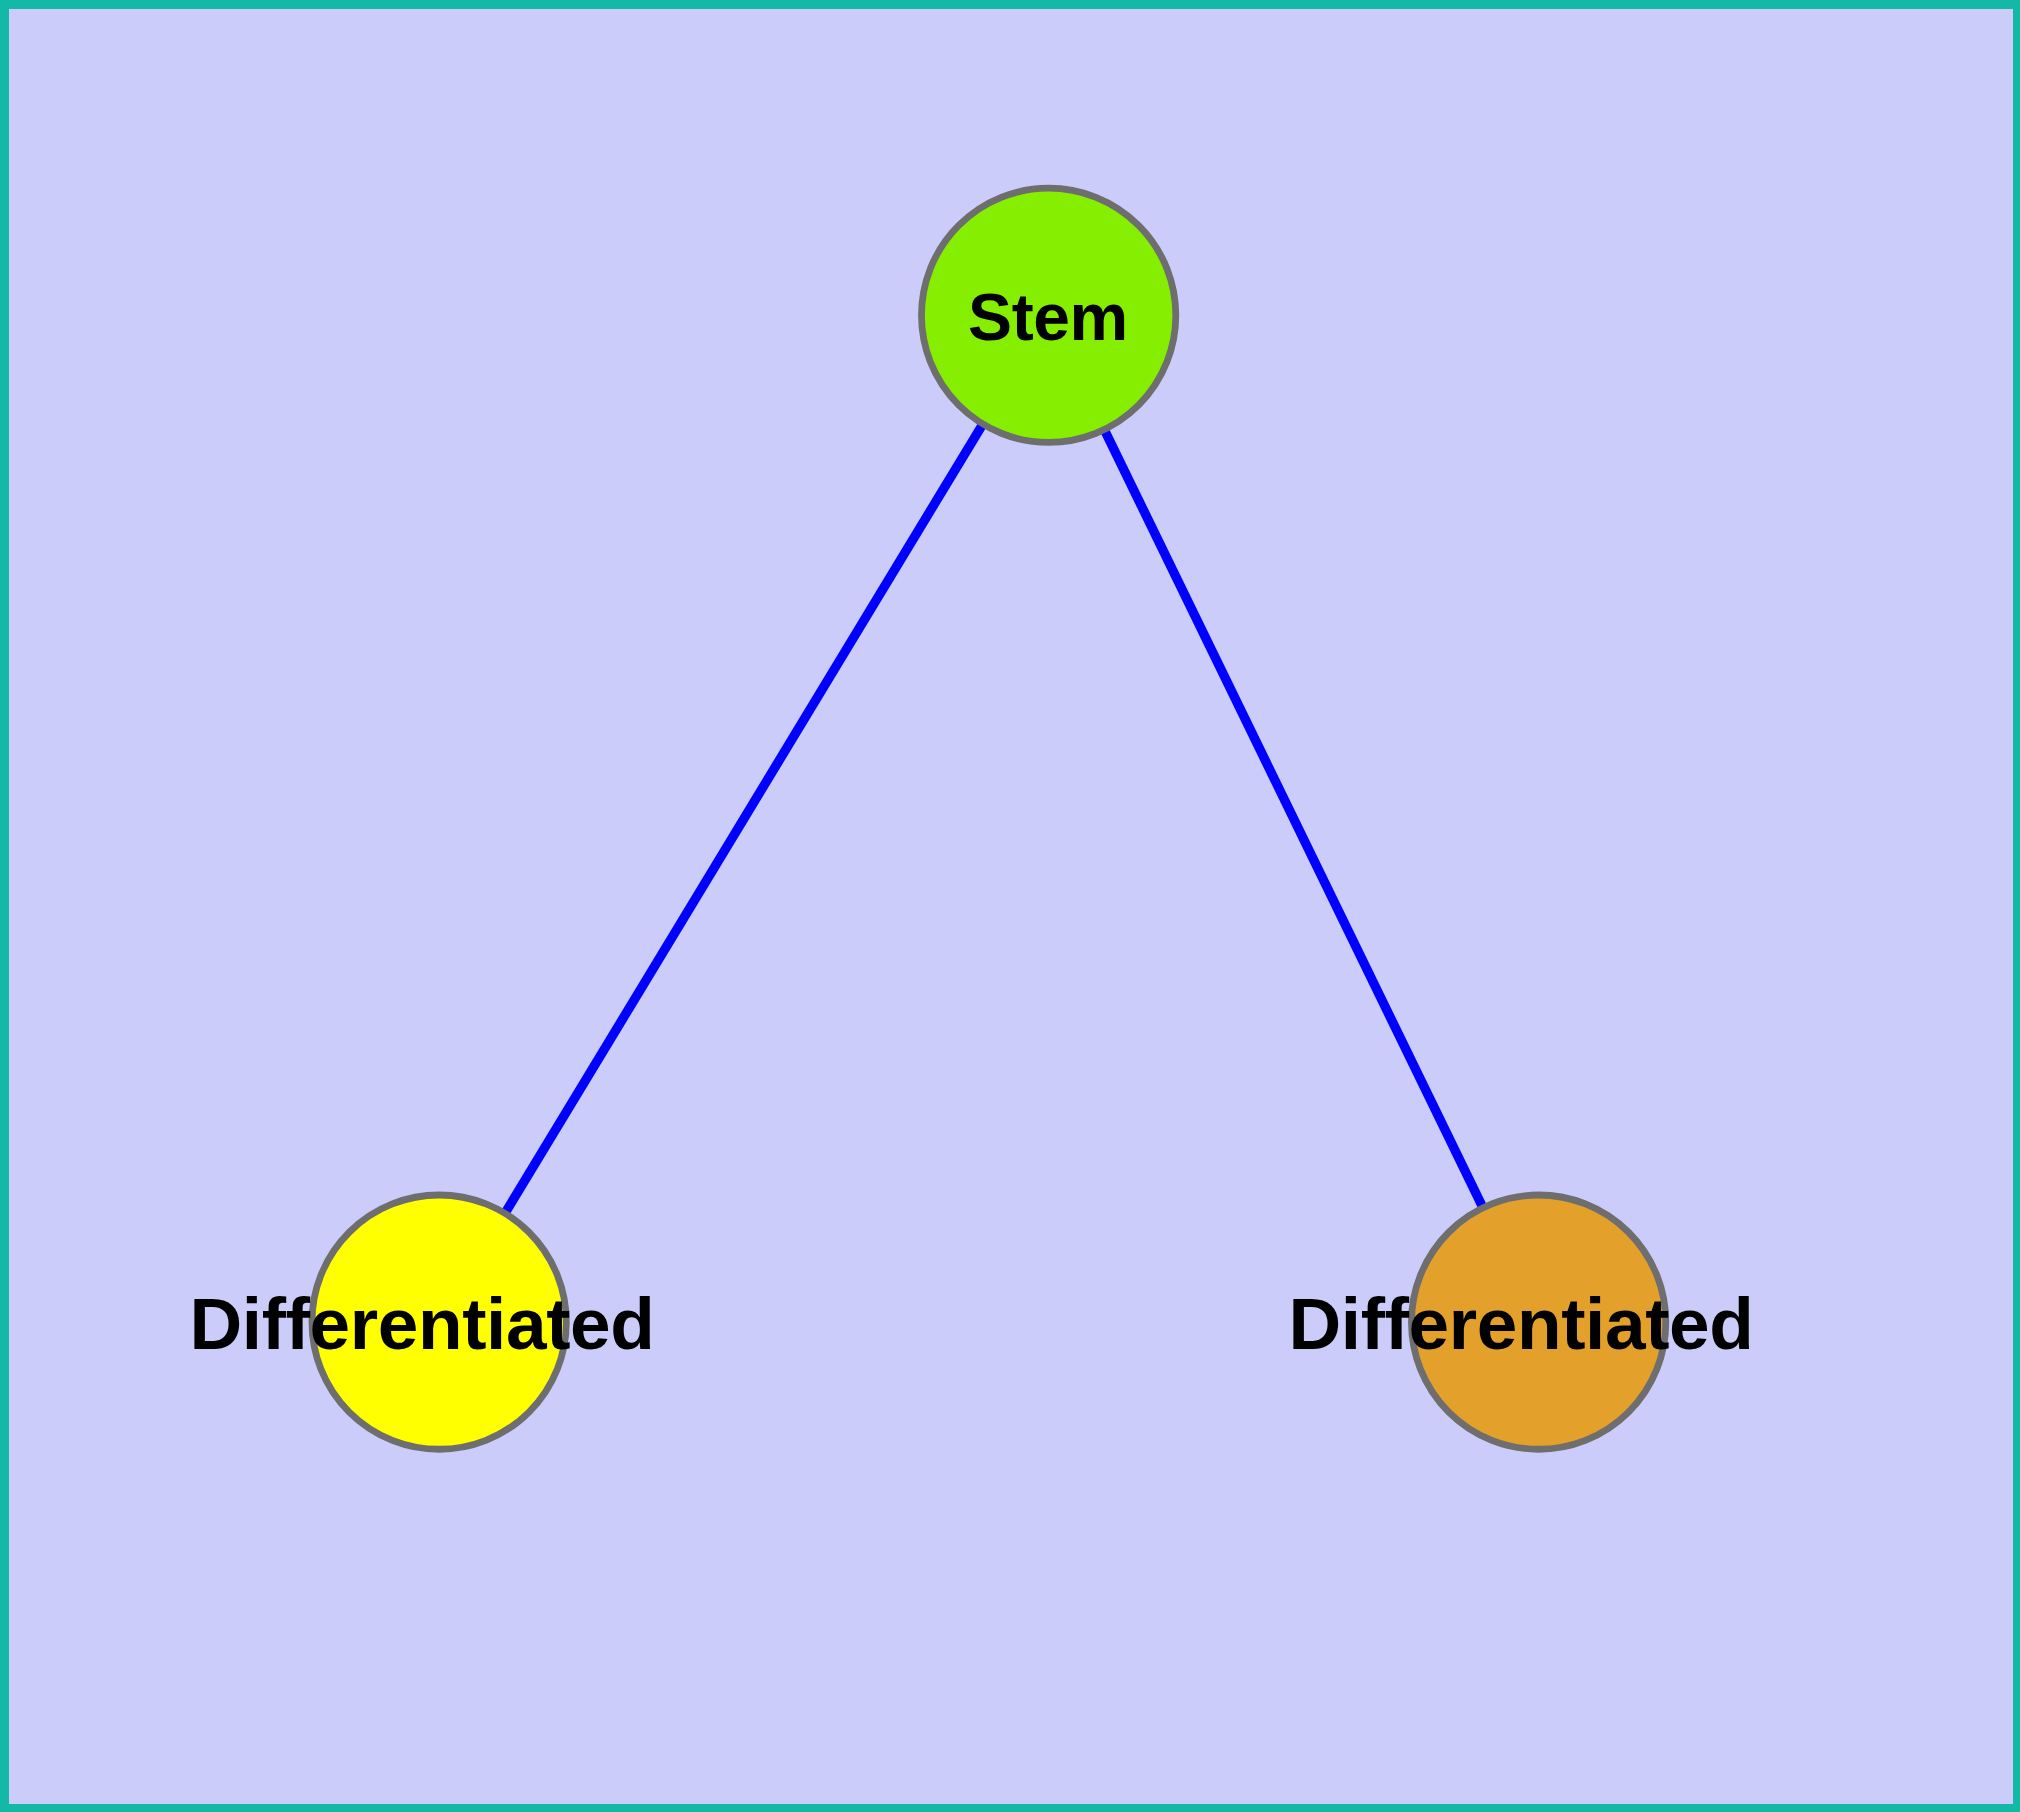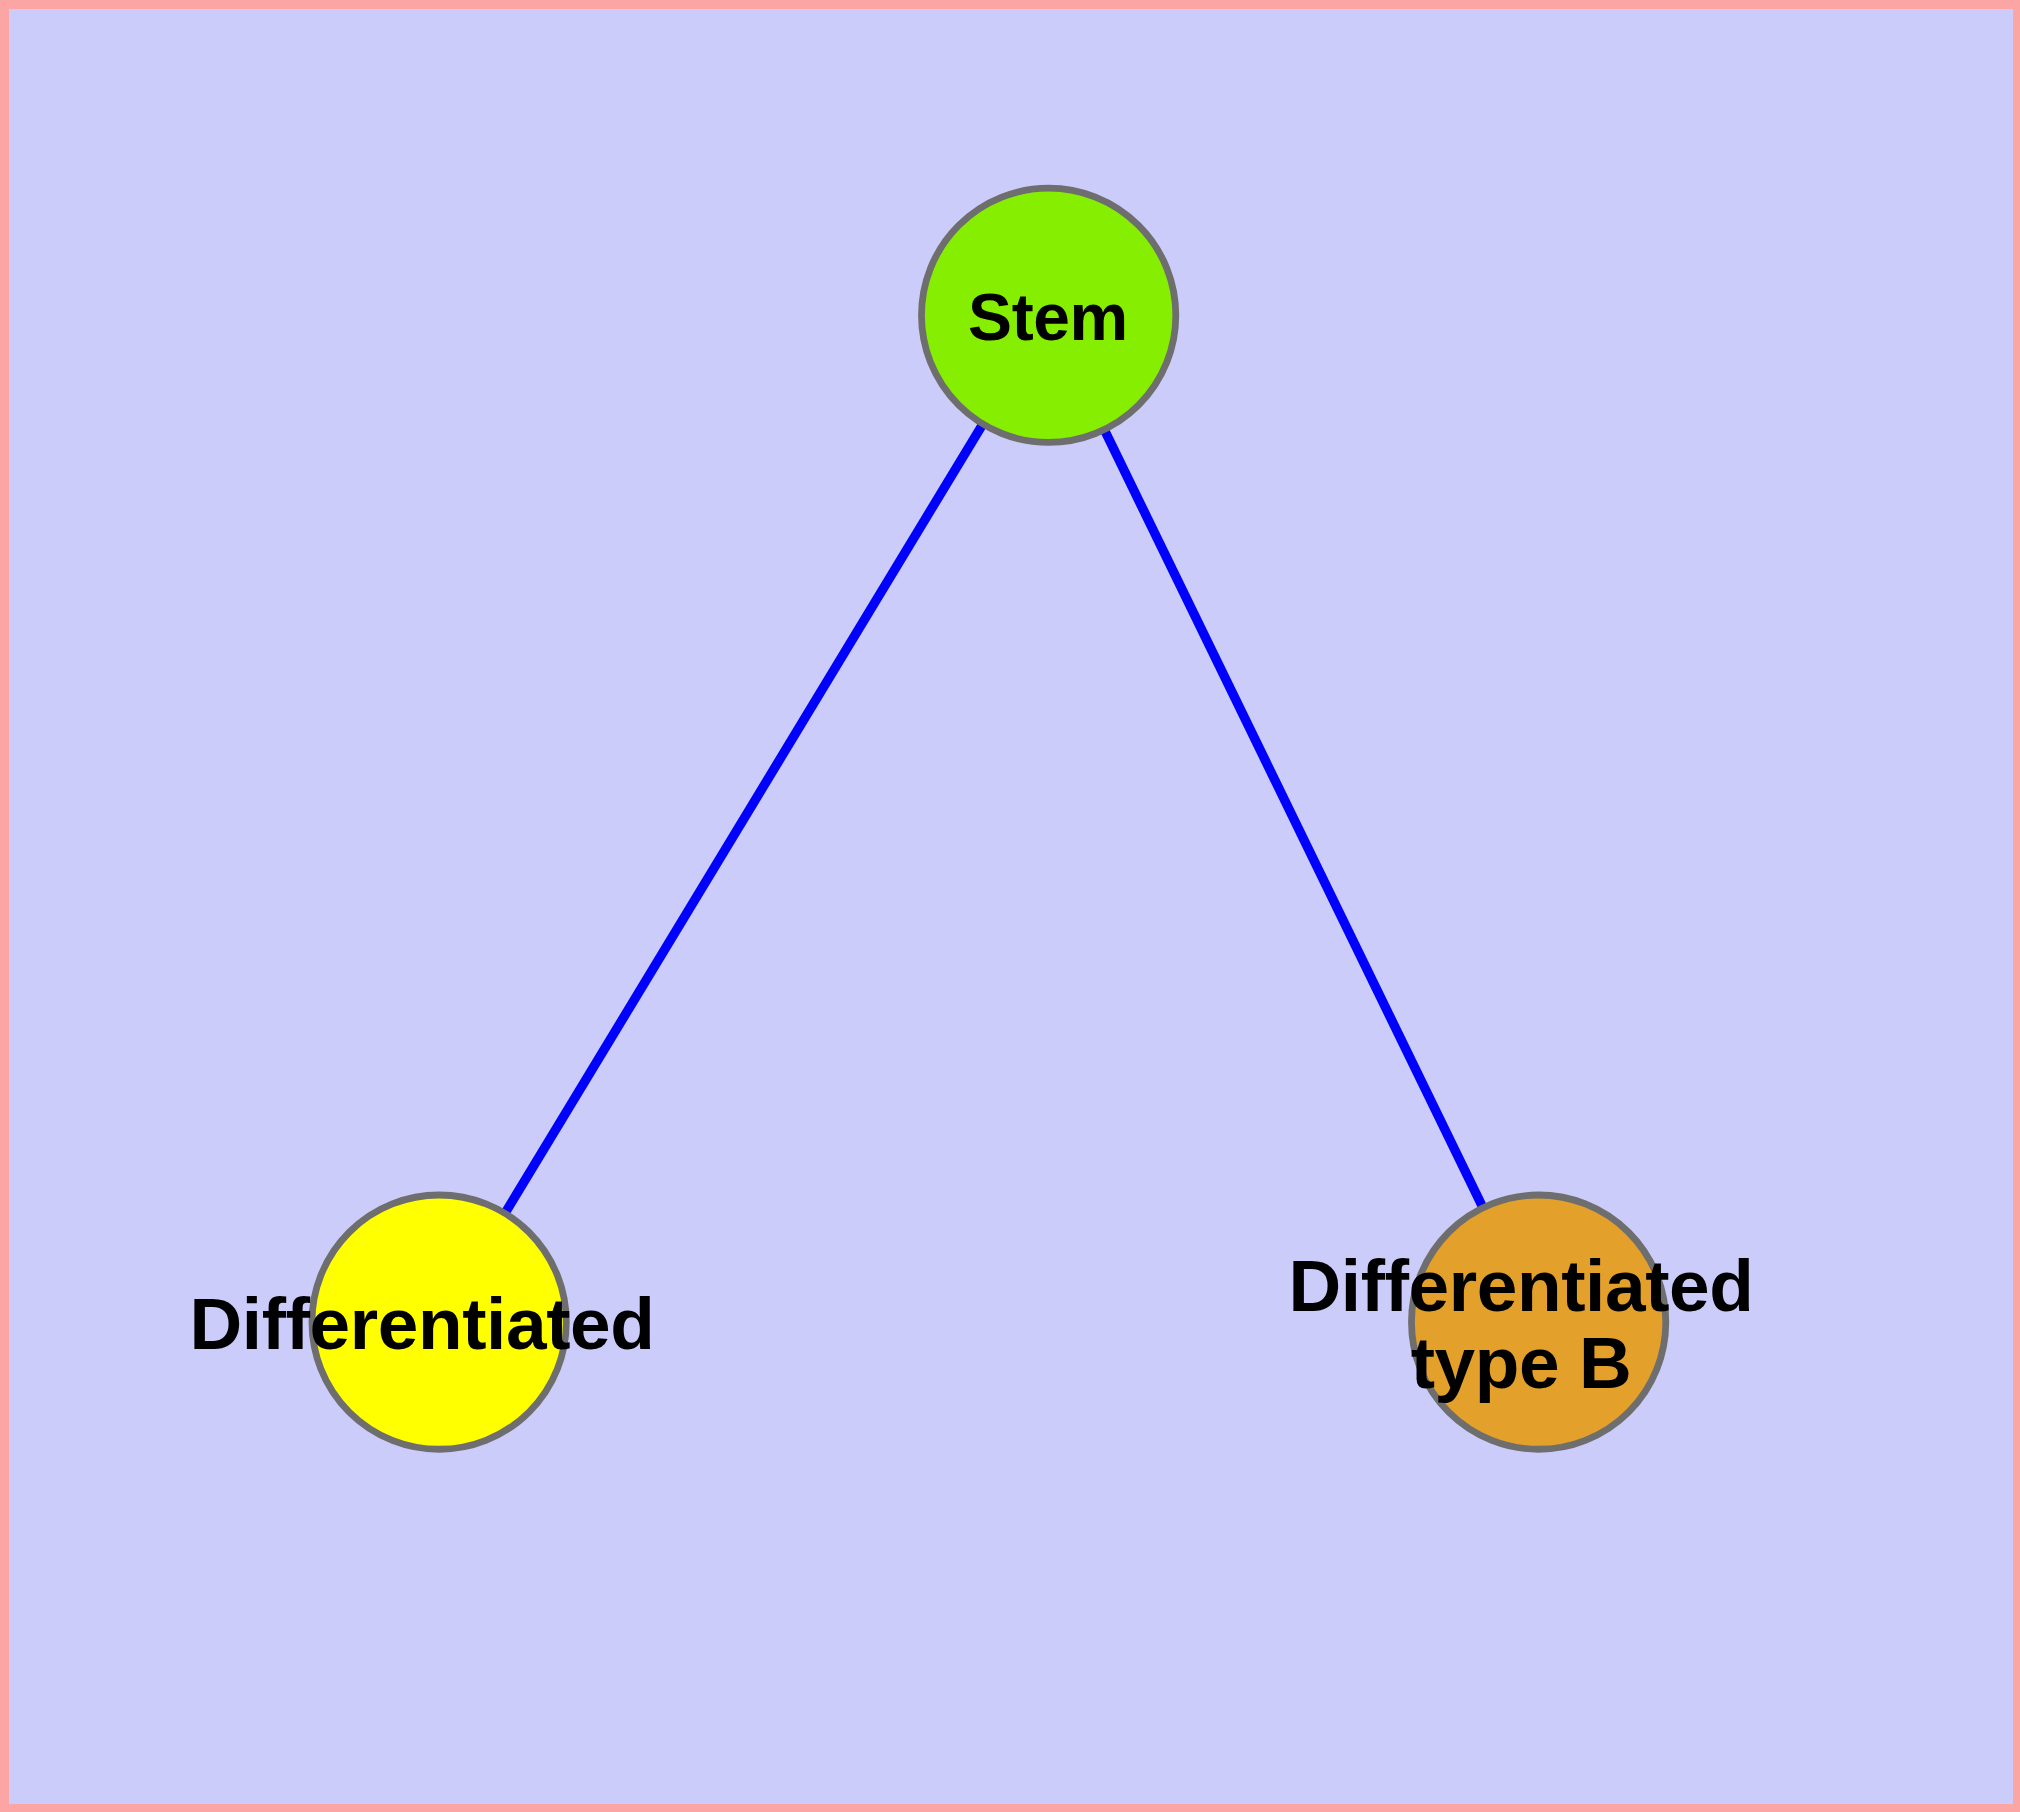--- a/index.html
+++ b/index.html
@@ -12,21 +12,21 @@
     width: 2021px;
     height: 1812px;
     overflow: hidden;
     font-family: "Liberation Sans", sans-serif;
   }
 
   #canvas {
     position: relative;
     width: 2021px;
     height: 1812px;
-    background: #fca5a5;
+    background: #14b8a6;
     box-sizing: border-box;
     text-decoration: underline;
   }
 
   
   #plot-plane {
     position: absolute;
     left: 8.5px;
     top: 8.5px;
     width: 2004px;
@@ -91,17 +91,17 @@
     <g id="node-layer">
         <circle cx="1237" cy="372" r="150" class="node-circle" fill="#86ee00" stroke="#6e6e6e" stroke-width="8"></circle>
         <circle cx="518" cy="1560" r="150" class="node-circle" fill="#ffff00" stroke="#6e6e6e" stroke-width="8"></circle>
         <circle cx="1815" cy="1560" r="150" class="node-circle" fill="#e3a02a" stroke="#6e6e6e" stroke-width="8"></circle>
       </g>
   </svg>
 
   <div id="label-layer">
       <div class="node-label root" style="left: 1048px; top: 318px; font-size: 66px; color: rgb(0, 0, 0);"><div>Stem</div></div>
       <div class="node-label leaf" style="left: 422px; top: 1324px; font-size: 73px; color: rgb(0, 0, 0);"><div>Differentiated</div></div>
-      <div class="node-label leaf" style="left: 1521px; top: 1324px; font-size: 73px; color: rgb(0, 0, 0);"><div>Differentiated</div><div>type B</div></div>
+      <div class="node-label leaf" style="left: 1521px; top: 1324px; font-size: 73px; color: rgb(0, 0, 0);"><div>Differentiated</div></div>
     </div>
 
 </div>
 
 
 </body></html>

